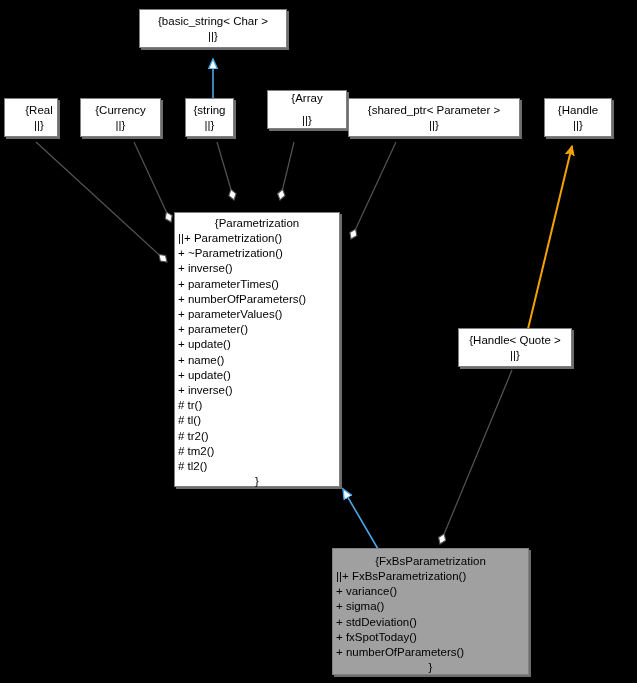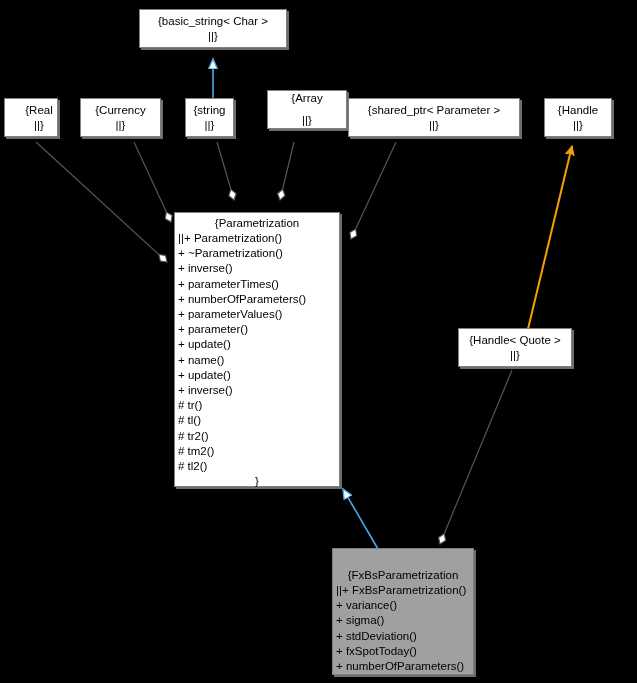--- a/index.html
+++ b/index.html
@@ -177,21 +177,21 @@
         <span class="row">+ inverse()</span>
         <span class="row"># tr()</span>
         <span class="row"># tl()</span>
         <span class="row"># tr2()</span>
         <span class="row"># tm2()</span>
         <span class="row"># tl2()</span>
       </span>
     <span class="row center">}</span>
   </div>
 
-  <div class="node filled" style="left:332px; top:548px; width:142px; height:127px; padding-top:19px;">
+  <div class="node filled" style="left:332px; top:548px; width:197px; height:127px; padding-top:5px;">
     <span class="ttl">{FxBsParametrization</span>
     <span class="rows">
         <span class="row">||+ FxBsParametrization()</span>
         <span class="row">+ variance()</span>
         <span class="row">+ sigma()</span>
         <span class="row">+ stdDeviation()</span>
         <span class="row">+ fxSpotToday()</span>
         <span class="row">+ numberOfParameters()</span>
       </span>
     <span class="row center">}</span>

